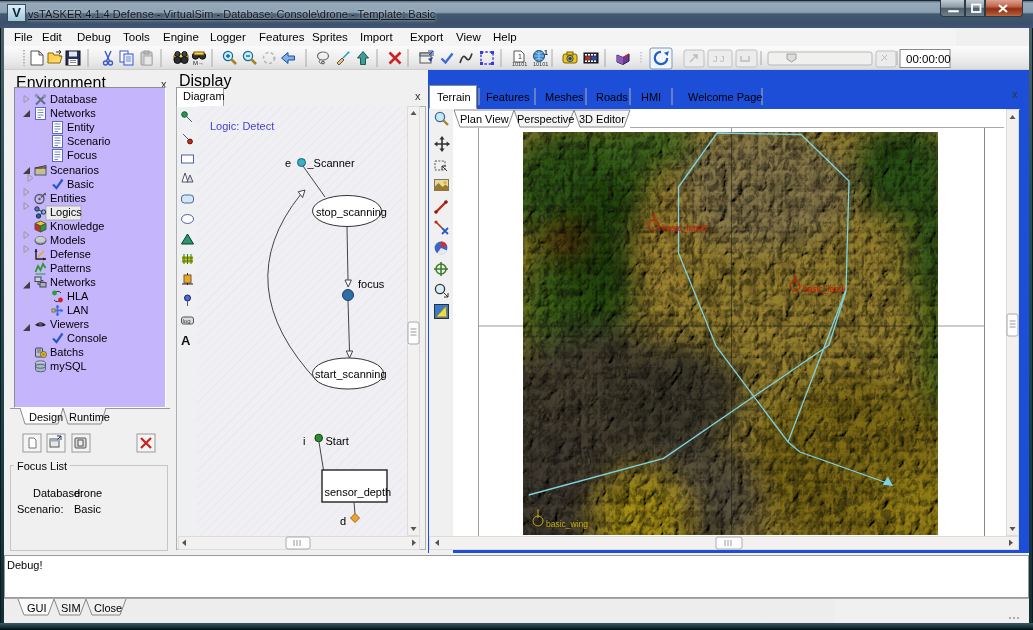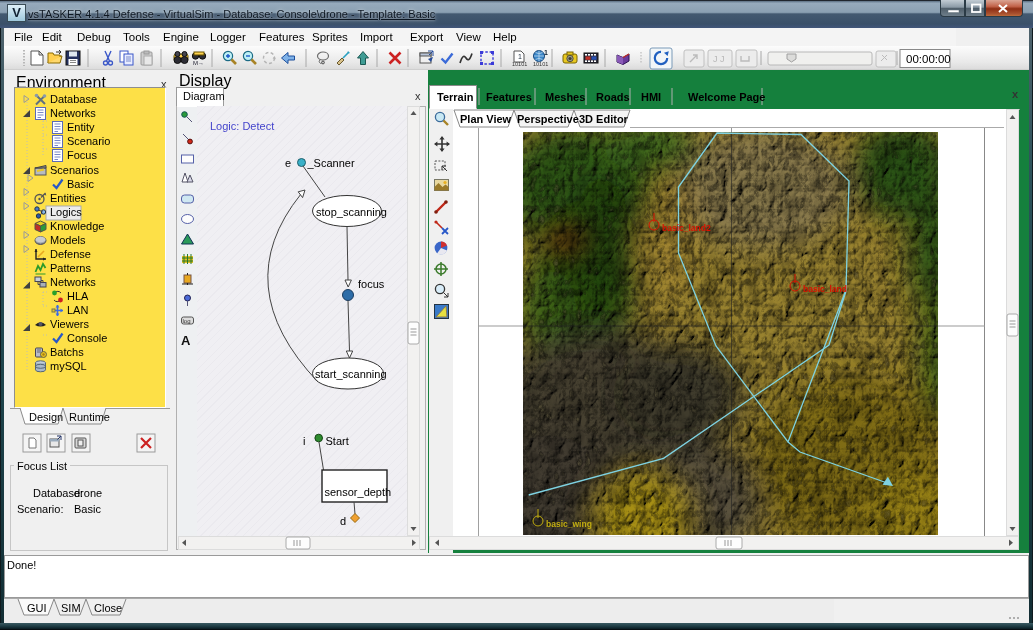--- a/index.html
+++ b/index.html
@@ -17,24 +17,24 @@
 #btnmax{left:965px;width:20px;background:linear-gradient(#c2ccd4 0%,#8b9aa6 45%,#505f6b 52%,#6e7e8a 100%);}
 #btnclose{left:985px;width:38px;border-radius:0 0 4px 0;background:linear-gradient(#daa493 0%,#c2634a 40%,#8e2e14 55%,#a8502e 85%,#bd6a3a 100%);}
 
 #menubar{left:4px;top:28px;width:952px;height:18px;background:#f4f4f4;}
 #menubar span{position:absolute;top:3px;font-size:11.5px;}
 
 #toolbar{left:4px;top:46px;width:1025px;height:24px;background:linear-gradient(#fcfcfc,#e9e9e9 70%,#dcdcdc);border-bottom:1px solid #cfcfcf;}
 
 #leftpanel{left:4px;top:70px;width:168px;height:483px;background:#f0f0f0;}
 #midpanel{left:176px;top:70px;width:250px;height:483px;background:#f0f0f0;}
-#rightpanel{left:428px;top:70px;width:601px;height:483px;background:#15803d;font-weight:bold;}
+#rightpanel{left:428px;top:70px;width:601px;height:483px;background:#1d4ed8;}
 #statusbox{left:4px;top:555px;width:1025px;height:43px;background:#fff;border:1px solid #9a9a9a;font-size:11px;padding:3px 2px;}
 #tabbar{left:4px;top:598px;width:830px;height:25px;background:#ededed;}
-#treebox{left:10px;top:17px;width:152px;height:321px;background:#fde047;border:1px solid #8e8e8e;border-right-color:#fff;border-bottom-color:#fff;overflow:hidden;}
+#treebox{left:10px;top:17px;width:152px;height:321px;background:#c4b5fd;border:1px solid #8e8e8e;border-right-color:#fff;border-bottom-color:#fff;overflow:hidden;}
 .hdr{font-size:16px;color:#000;}
 svg{display:block}
 text{font-family:"Liberation Sans",sans-serif;}
 </style></head>
 <body>
 <div id="win">
 
   <div class="abs" id="titlebar"></div>
   <div class="abs" id="appicon">V</div>
   <div class="abs" id="wtitle">vsTASKER 4.1.4 Defense - VirtualSim - Database: Console\drone - Template: Basic</div>
@@ -753,21 +753,21 @@
 
     <div class="abs" style="left:1px;top:466px;width:590px;height:14px;background:#f2f1f0;border:1px solid #dcdcdc"></div>
     <svg class="abs" style="left:1px;top:466px" width="590" height="14">
       <path d="M10 3.5 L6 6.8 L10 10 Z" fill="#555"></path>
       <rect x="287" y="1" width="26" height="12" rx="2" fill="#fdfdfd" stroke="#aaa"></rect>
       <path d="M296 4 v6 M299 4 v6 M302 4 v6" stroke="#999"></path>
       <path d="M580 3.5 L584 6.8 L580 10 Z" fill="#555"></path>
     </svg>
   </div>
 
-  <div class="abs" id="statusbox">Done!</div>
+  <div class="abs" id="statusbox">Debug!</div>
   <div class="abs" id="tabbar">
     <svg width="1025" height="25">
       <path d="M0 0.5 H1025" stroke="#aaa"></path>
       <path d="M14 1 L20 17 H44 L50 1" fill="#fafafa" stroke="#888"></path>
       <path d="M50 1 L56 17 H76 L82 1" fill="#f0f0f0" stroke="#888"></path>
       <path d="M82 1 L88 17 H116 L122 1" fill="#f0f0f0" stroke="#888"></path>
       <text x="23" y="13.5" font-size="11">GUI</text>
       <text x="57" y="13.5" font-size="11">SIM</text>
       <text x="90" y="13.5" font-size="11">Close</text>
       <g fill="#999">

